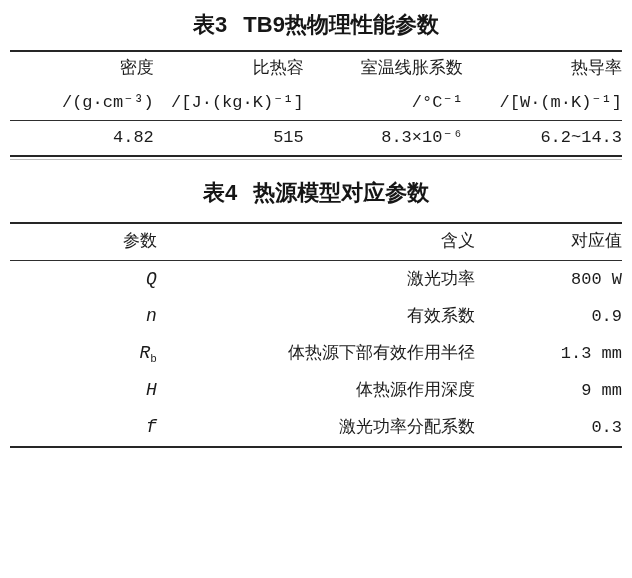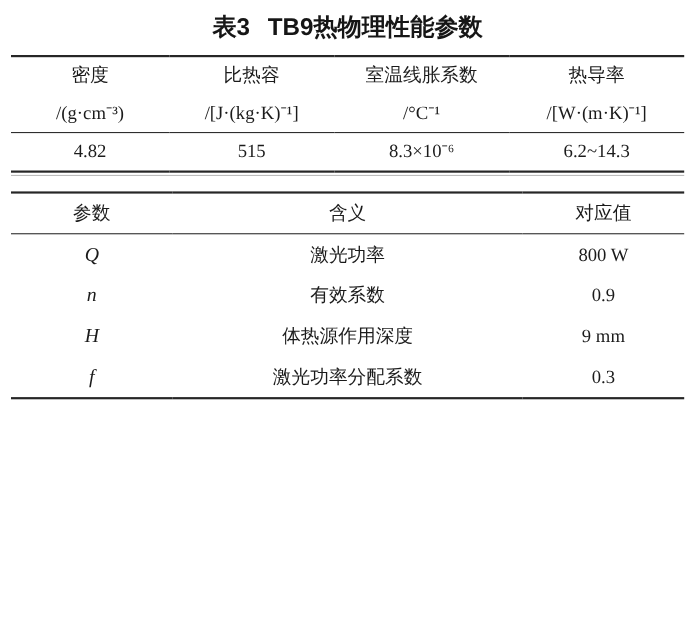--- a/index.html
+++ b/index.html
@@ -43,25 +43,25 @@
     width: 612px;
     margin: 14px 0 0 10px;
     border-collapse: collapse;
     table-layout: fixed;
     border-top: 2px solid #262626;
     border-bottom: 2px solid #262626;
   }
   .t3 { margin-top: 10px; }
   th, td {
     font-weight: normal;
-    text-align: center;
+    text-align: right;
     padding: 0;
     font-size: 17px;
     color: #1b1b1b;
-    font-family: Liberation Serif, serif;
+    font-family: Liberation Mono, monospace;
   }
   thead tr { border-bottom: 1px solid #2e2e2e; }
   .t3 .cname { line-height: 34px; height: 34px; }
   .t3 .cunit { line-height: 34px; height: 34px; }
   .t3 td { height: 34px; line-height: 34px; }
 
   .t4 th { height: 36px; line-height: 36px; }
   .t4 td { height: 36px; line-height: 36px; }
   .t4 .col-value th, .t4 td.val { }
   .sym { font-style: italic; font-size: 18px; }
@@ -113,20 +113,21 @@
       <tr>
         <td>4.82</td>
         <td>515</td>
         <td>8.3×10⁻⁶</td>
         <td>6.2~14.3</td>
       </tr>
     </tbody>
   </table>
   <div class="echo-rule"></div>
 
+  <h2 class="title-zh t4-title-zh"><span>表4</span><span class="tgap"></span><span>热源模型对应参数</span></h2>
 
 
   <table class="t4">
     <colgroup>
       <col style="width:24%">
         <col style="width:52%">
         <col style="width:24%">
     </colgroup>
     <thead>
       <tr>
@@ -140,20 +141,25 @@
         <td><span class="sym">Q</span><sub class="symsub"></sub></td>
         <td>激光功率</td>
         <td class="val">800 W</td>
       </tr>
       <tr>
         <td><span class="sym">n</span><sub class="symsub"></sub></td>
         <td>有效系数</td>
         <td class="val">0.9</td>
       </tr>
       <tr>
+        <td><span class="sym">R</span><sub class="symsub">b</sub></td>
+        <td>体热源下部有效作用半径</td>
+        <td class="val">1.3 mm</td>
+      </tr>
+      <tr>
         <td><span class="sym">H</span><sub class="symsub"></sub></td>
         <td>体热源作用深度</td>
         <td class="val">9 mm</td>
       </tr>
       <tr>
         <td><span class="sym">f</span><sub class="symsub"></sub></td>
         <td>激光功率分配系数</td>
         <td class="val">0.3</td>
       </tr>
     </tbody>

